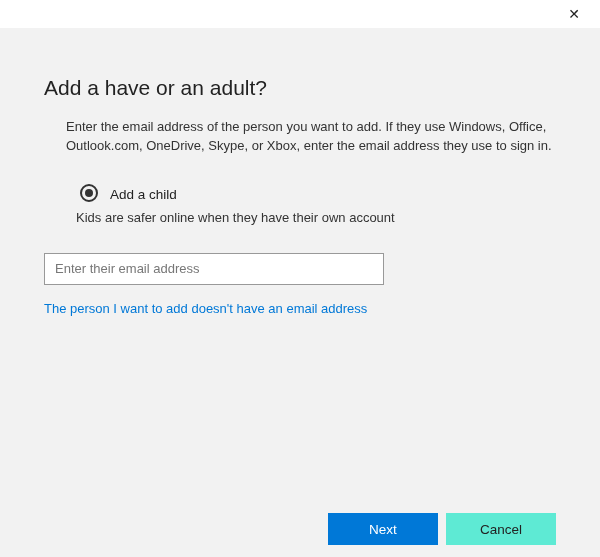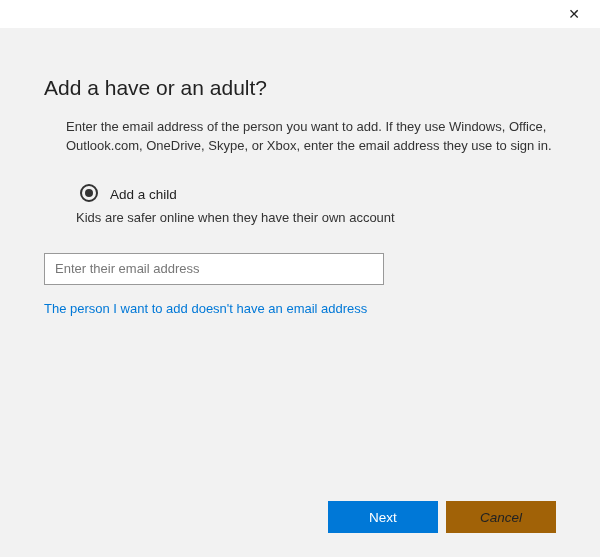--- a/index.html
+++ b/index.html
@@ -99,35 +99,35 @@
     .email-input::placeholder { color: #777; }
     .link {
       color: #0078d7;
       font-size: 13px;
       cursor: pointer;
       text-decoration: none;
       margin-top: 24px;
     }
     .footer {
       position: absolute;
-      bottom: 24px;
+      bottom: 12px;
       right: 44px;
       display: flex;
       gap: 8px;
     }
     .btn {
       width: 110px;
       height: 32px;
       border: none;
       font-size: 13.5px;
       font-family: inherit;
       cursor: pointer;
     }
     .btn-primary { background: #0078d7; color: #fff; }
-    .btn-secondary { background: #a16207; color: #222; font-style: italic; }
+    .btn-secondary { background: #5eead4; color: #222; }
   </style>
 </head>
 <body>
 
 <div class="titlebar">
   <div class="close-btn">
     <span>✕</span>
   </div>
 </div>
 

